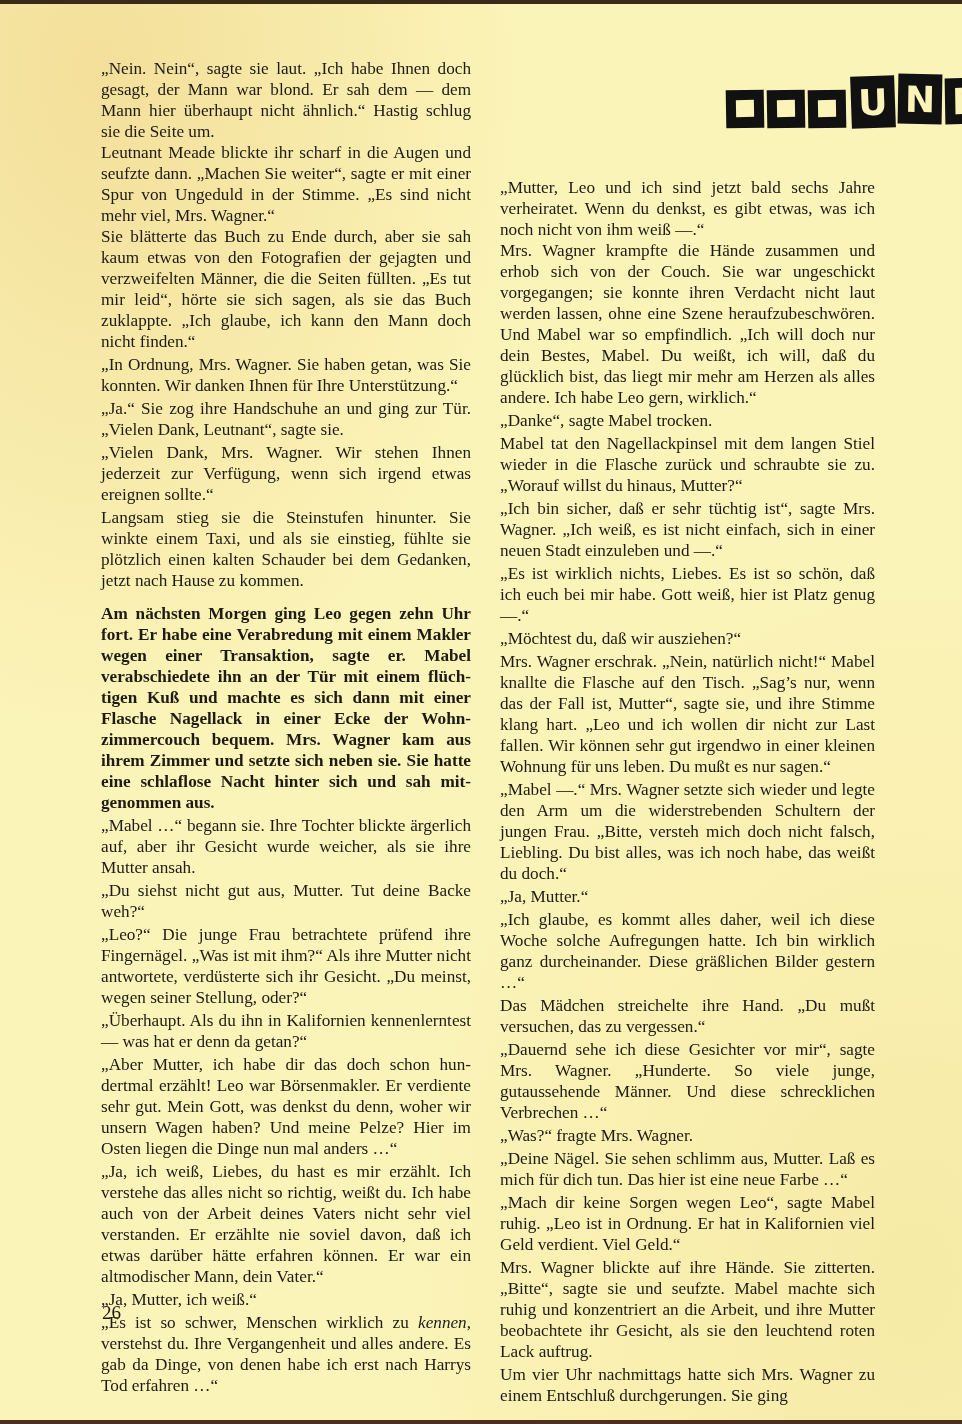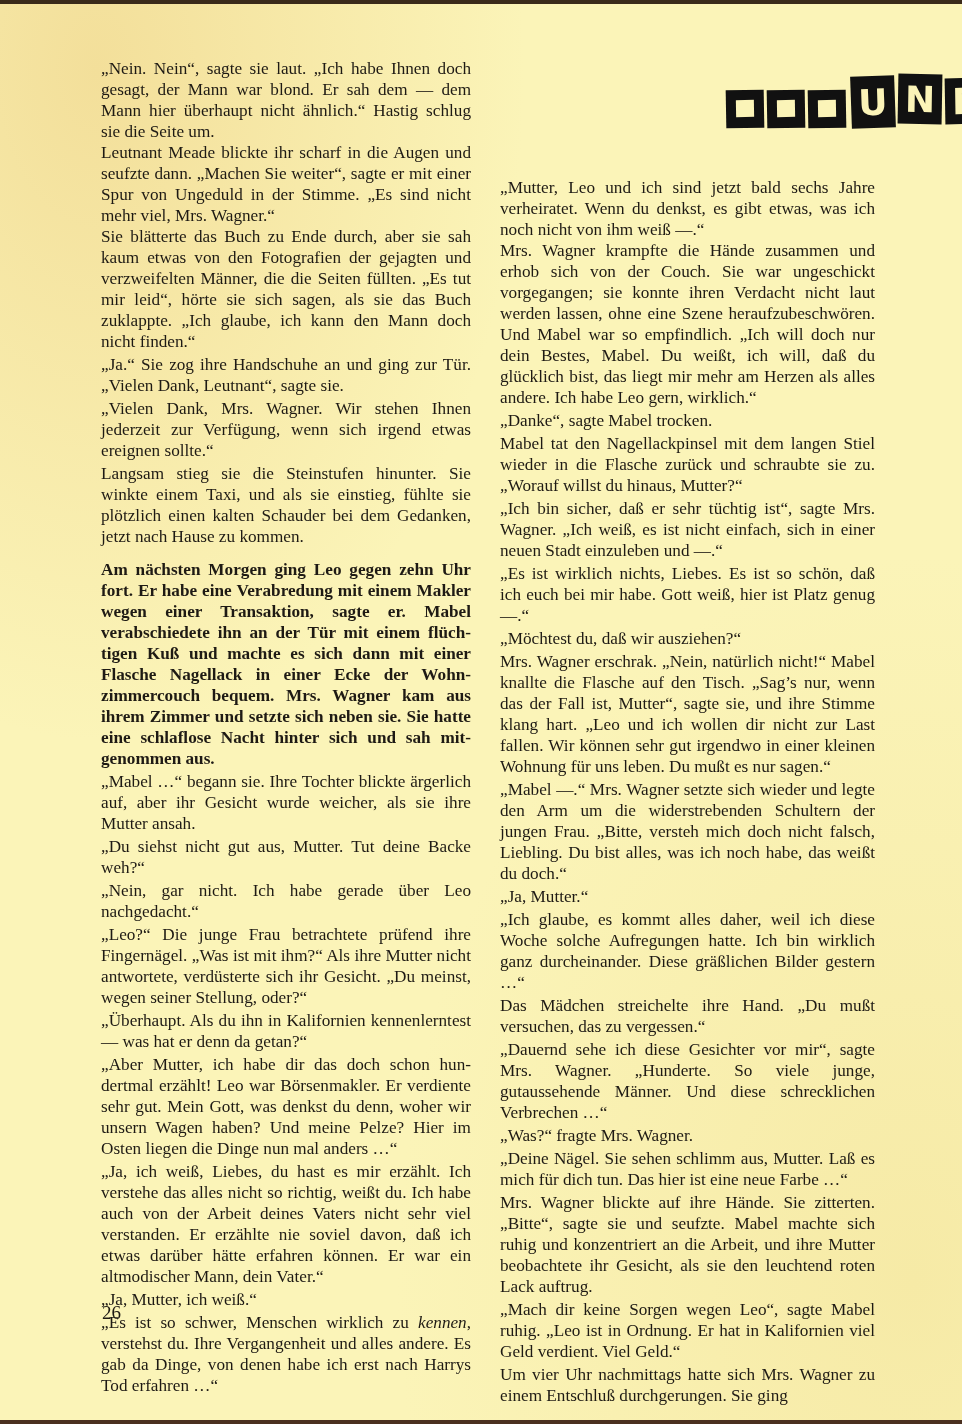--- a/index.html
+++ b/index.html
@@ -55,27 +55,27 @@
   <div class="dot"></div>
   <div class="letter l1">U</div>
   <div class="letter l2">N</div>
   <div class="letter l3">D</div>
 </div>
 
 <div class="col col-left">
   <p>„Nein. Nein“, sagte sie laut. „Ich habe Ihnen doch gesagt, der Mann war blond. Er sah dem — dem Mann hier überhaupt nicht ähnlich.“ Hastig schlug sie die Seite um.</p>
   <p>Leutnant Meade blickte ihr scharf in die Augen und seufzte dann. „Machen Sie weiter“, sagte er mit einer Spur von Ungeduld in der Stimme. „Es sind nicht mehr viel, Mrs. Wagner.“</p>
   <p>Sie blätterte das Buch zu Ende durch, aber sie sah kaum etwas von den Fotografien der ge­jagten und verzweifelten Männer, die die Seiten füllten. „Es tut mir leid“, hörte sie sich sagen, als sie das Buch zuklappte. „Ich glaube, ich kann den Mann doch nicht finden.“</p>
+  <p class="gap">„In Ordnung, Mrs. Wagner. Sie haben getan, was Sie konnten. Wir danken Ihnen für Ihre Unterstützung.“</p>
   <p class="gap">„Ja.“ Sie zog ihre Handschuhe an und ging zur Tür. „Vielen Dank, Leutnant“, sagte sie.</p>
   <p class="gap">„Vielen Dank, Mrs. Wagner. Wir stehen Ihnen jederzeit zur Verfügung, wenn sich irgend etwas ereignen sollte.“</p>
   <p class="gap">Langsam stieg sie die Steinstufen hinunter. Sie winkte einem Taxi, und als sie einstieg, fühlte sie plötzlich einen kalten Schauder bei dem Ge­danken, jetzt nach Hause zu kommen.</p>
   <p class="section">Am nächsten Morgen ging Leo gegen zehn Uhr fort. Er habe eine Verabredung mit einem Makler wegen einer Transaktion, sagte er. Mabel verabschiedete ihn an der Tür mit einem flüch­tigen Kuß und machte es sich dann mit einer Flasche Nagellack in einer Ecke der Wohn­zimmercouch bequem. Mrs. Wagner kam aus ihrem Zimmer und setzte sich neben sie. Sie hatte eine schlaflose Nacht hinter sich und sah mit­genommen aus.</p>
   <p class="gap">„Mabel …“ begann sie. Ihre Tochter blickte ärgerlich auf, aber ihr Gesicht wurde weicher, als sie ihre Mutter ansah.</p>
   <p class="gap">„Du siehst nicht gut aus, Mutter. Tut deine Backe weh?“</p>
-  <p class="gap">„Nein, gar nicht. Ich habe gerade über Leo nachgedacht.“</p>
   <p class="gap">„Leo?“ Die junge Frau betrachtete prüfend ihre Fingernägel. „Was ist mit ihm?“ Als ihre Mutter nicht antwortete, verdüsterte sich ihr Gesicht. „Du meinst, wegen seiner Stellung, oder?“</p>
   <p class="gap">„Überhaupt. Als du ihn in Kalifornien kennen­lerntest — was hat er denn da getan?“</p>
   <p class="gap">„Aber Mutter, ich habe dir das doch schon hun­dertmal erzählt! Leo war Börsenmakler. Er ver­diente sehr gut. Mein Gott, was denkst du denn, woher wir unsern Wagen haben? Und meine Pelze? Hier im Osten liegen die Dinge nun mal anders …“</p>
   <p class="gap">„Ja, ich weiß, Liebes, du hast es mir erzählt. Ich verstehe das alles nicht so richtig, weißt du. Ich habe auch von der Arbeit deines Vaters nicht sehr viel verstanden. Er erzählte nie soviel da­von, daß ich etwas darüber hätte erfahren kön­nen. Er war ein altmodischer Mann, dein Vater.“</p>
   <p class="gap">„Ja, Mutter, ich weiß.“</p>
   <p class="gap"><span>„Es ist so schwer, Menschen wirklich zu </span><em>kennen</em><span>, verstehst du. Ihre Vergangenheit und alles an­dere. Es gab da Dinge, von denen habe ich erst nach Harrys Tod erfahren …“</span></p>
 </div>
 
 <div class="col col-right">
   <p>„Mutter, Leo und ich sind jetzt bald sechs Jahre verheiratet. Wenn du denkst, es gibt etwas, was ich noch nicht von ihm weiß —.“</p>
@@ -86,20 +86,20 @@
   <p class="gap">„Es ist wirklich nichts, Liebes. Es ist so schön, daß ich euch bei mir habe. Gott weiß, hier ist Platz genug —.“</p>
   <p class="gap">„Möchtest du, daß wir ausziehen?“</p>
   <p class="gap">Mrs. Wagner erschrak. „Nein, natürlich nicht!“ Mabel knallte die Flasche auf den Tisch. „Sag’s nur, wenn das der Fall ist, Mutter“, sagte sie, und ihre Stimme klang hart. „Leo und ich wollen dir nicht zur Last fallen. Wir können sehr gut irgendwo in einer kleinen Wohnung für uns leben. Du mußt es nur sagen.“</p>
   <p class="gap">„Mabel —.“ Mrs. Wagner setzte sich wieder und legte den Arm um die widerstrebenden Schul­tern der jungen Frau. „Bitte, versteh mich doch nicht falsch, Liebling. Du bist alles, was ich noch habe, das weißt du doch.“</p>
   <p class="gap">„Ja, Mutter.“</p>
   <p class="gap">„Ich glaube, es kommt alles daher, weil ich diese Woche solche Aufregungen hatte. Ich bin wirk­lich ganz durcheinander. Diese gräßlichen Bilder gestern …“</p>
   <p class="gap">Das Mädchen streichelte ihre Hand. „Du mußt versuchen, das zu vergessen.“</p>
   <p class="gap">„Dauernd sehe ich diese Gesichter vor mir“, sagte Mrs. Wagner. „Hunderte. So viele junge, gutaussehende Männer. Und diese schrecklichen Verbrechen …“</p>
   <p class="gap">„Was?“ fragte Mrs. Wagner.</p>
   <p class="gap">„Deine Nägel. Sie sehen schlimm aus, Mutter. Laß es mich für dich tun. Das hier ist eine neue Farbe …“</p>
+  <p class="gap">„Mach dir keine Sorgen wegen Leo“, sagte Mabel ruhig. „Leo ist in Ordnung. Er hat in Kalifornien viel Geld verdient. Viel Geld.“</p>
   <p class="gap">Mrs. Wagner blickte auf ihre Hände. Sie zitter­ten. „Bitte“, sagte sie und seufzte. Mabel machte sich ruhig und konzentriert an die Arbeit, und ihre Mutter beobachtete ihr Gesicht, als sie den leuchtend roten Lack auftrug.</p>
-  <p class="gap">„Mach dir keine Sorgen wegen Leo“, sagte Mabel ruhig. „Leo ist in Ordnung. Er hat in Kalifornien viel Geld verdient. Viel Geld.“</p>
   <p class="gap">Um vier Uhr nachmittags hatte sich Mrs. Wag­ner zu einem Entschluß durchgerungen. Sie ging</p>
 </div>
 
 <div class="page-number">26</div>
 
 <div class="bottom-edge"></div>
 
 </body></html>

